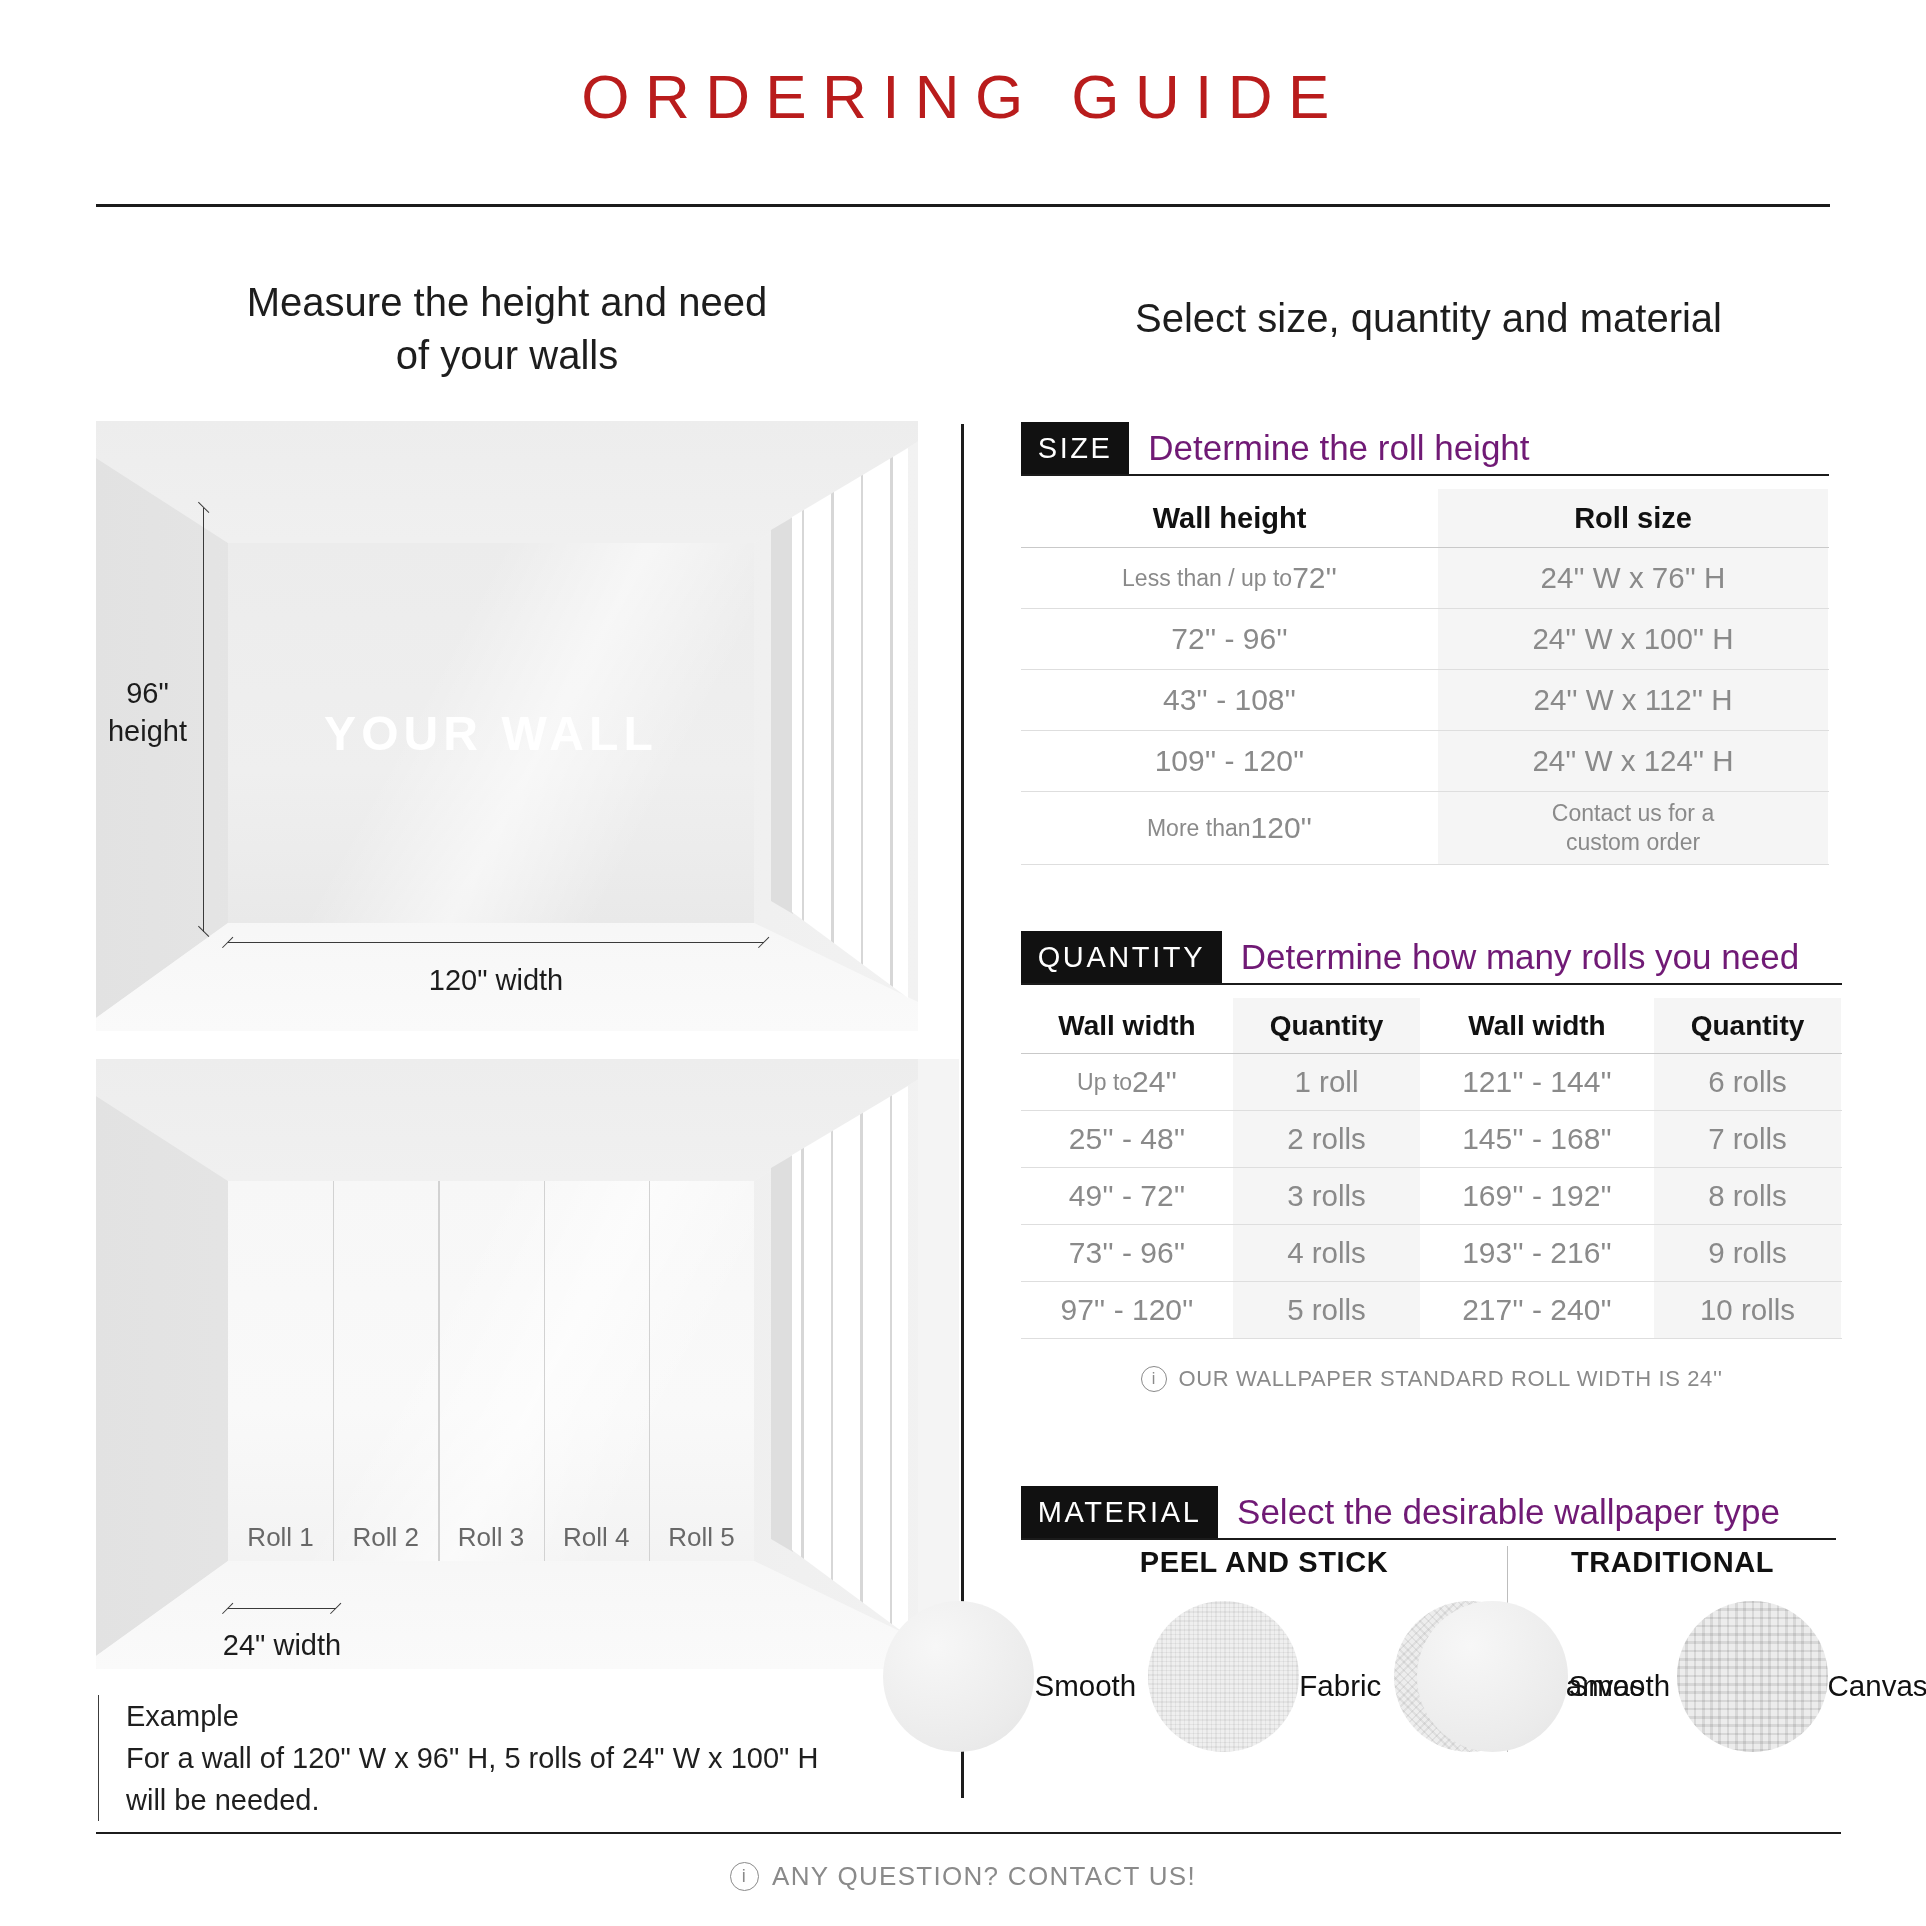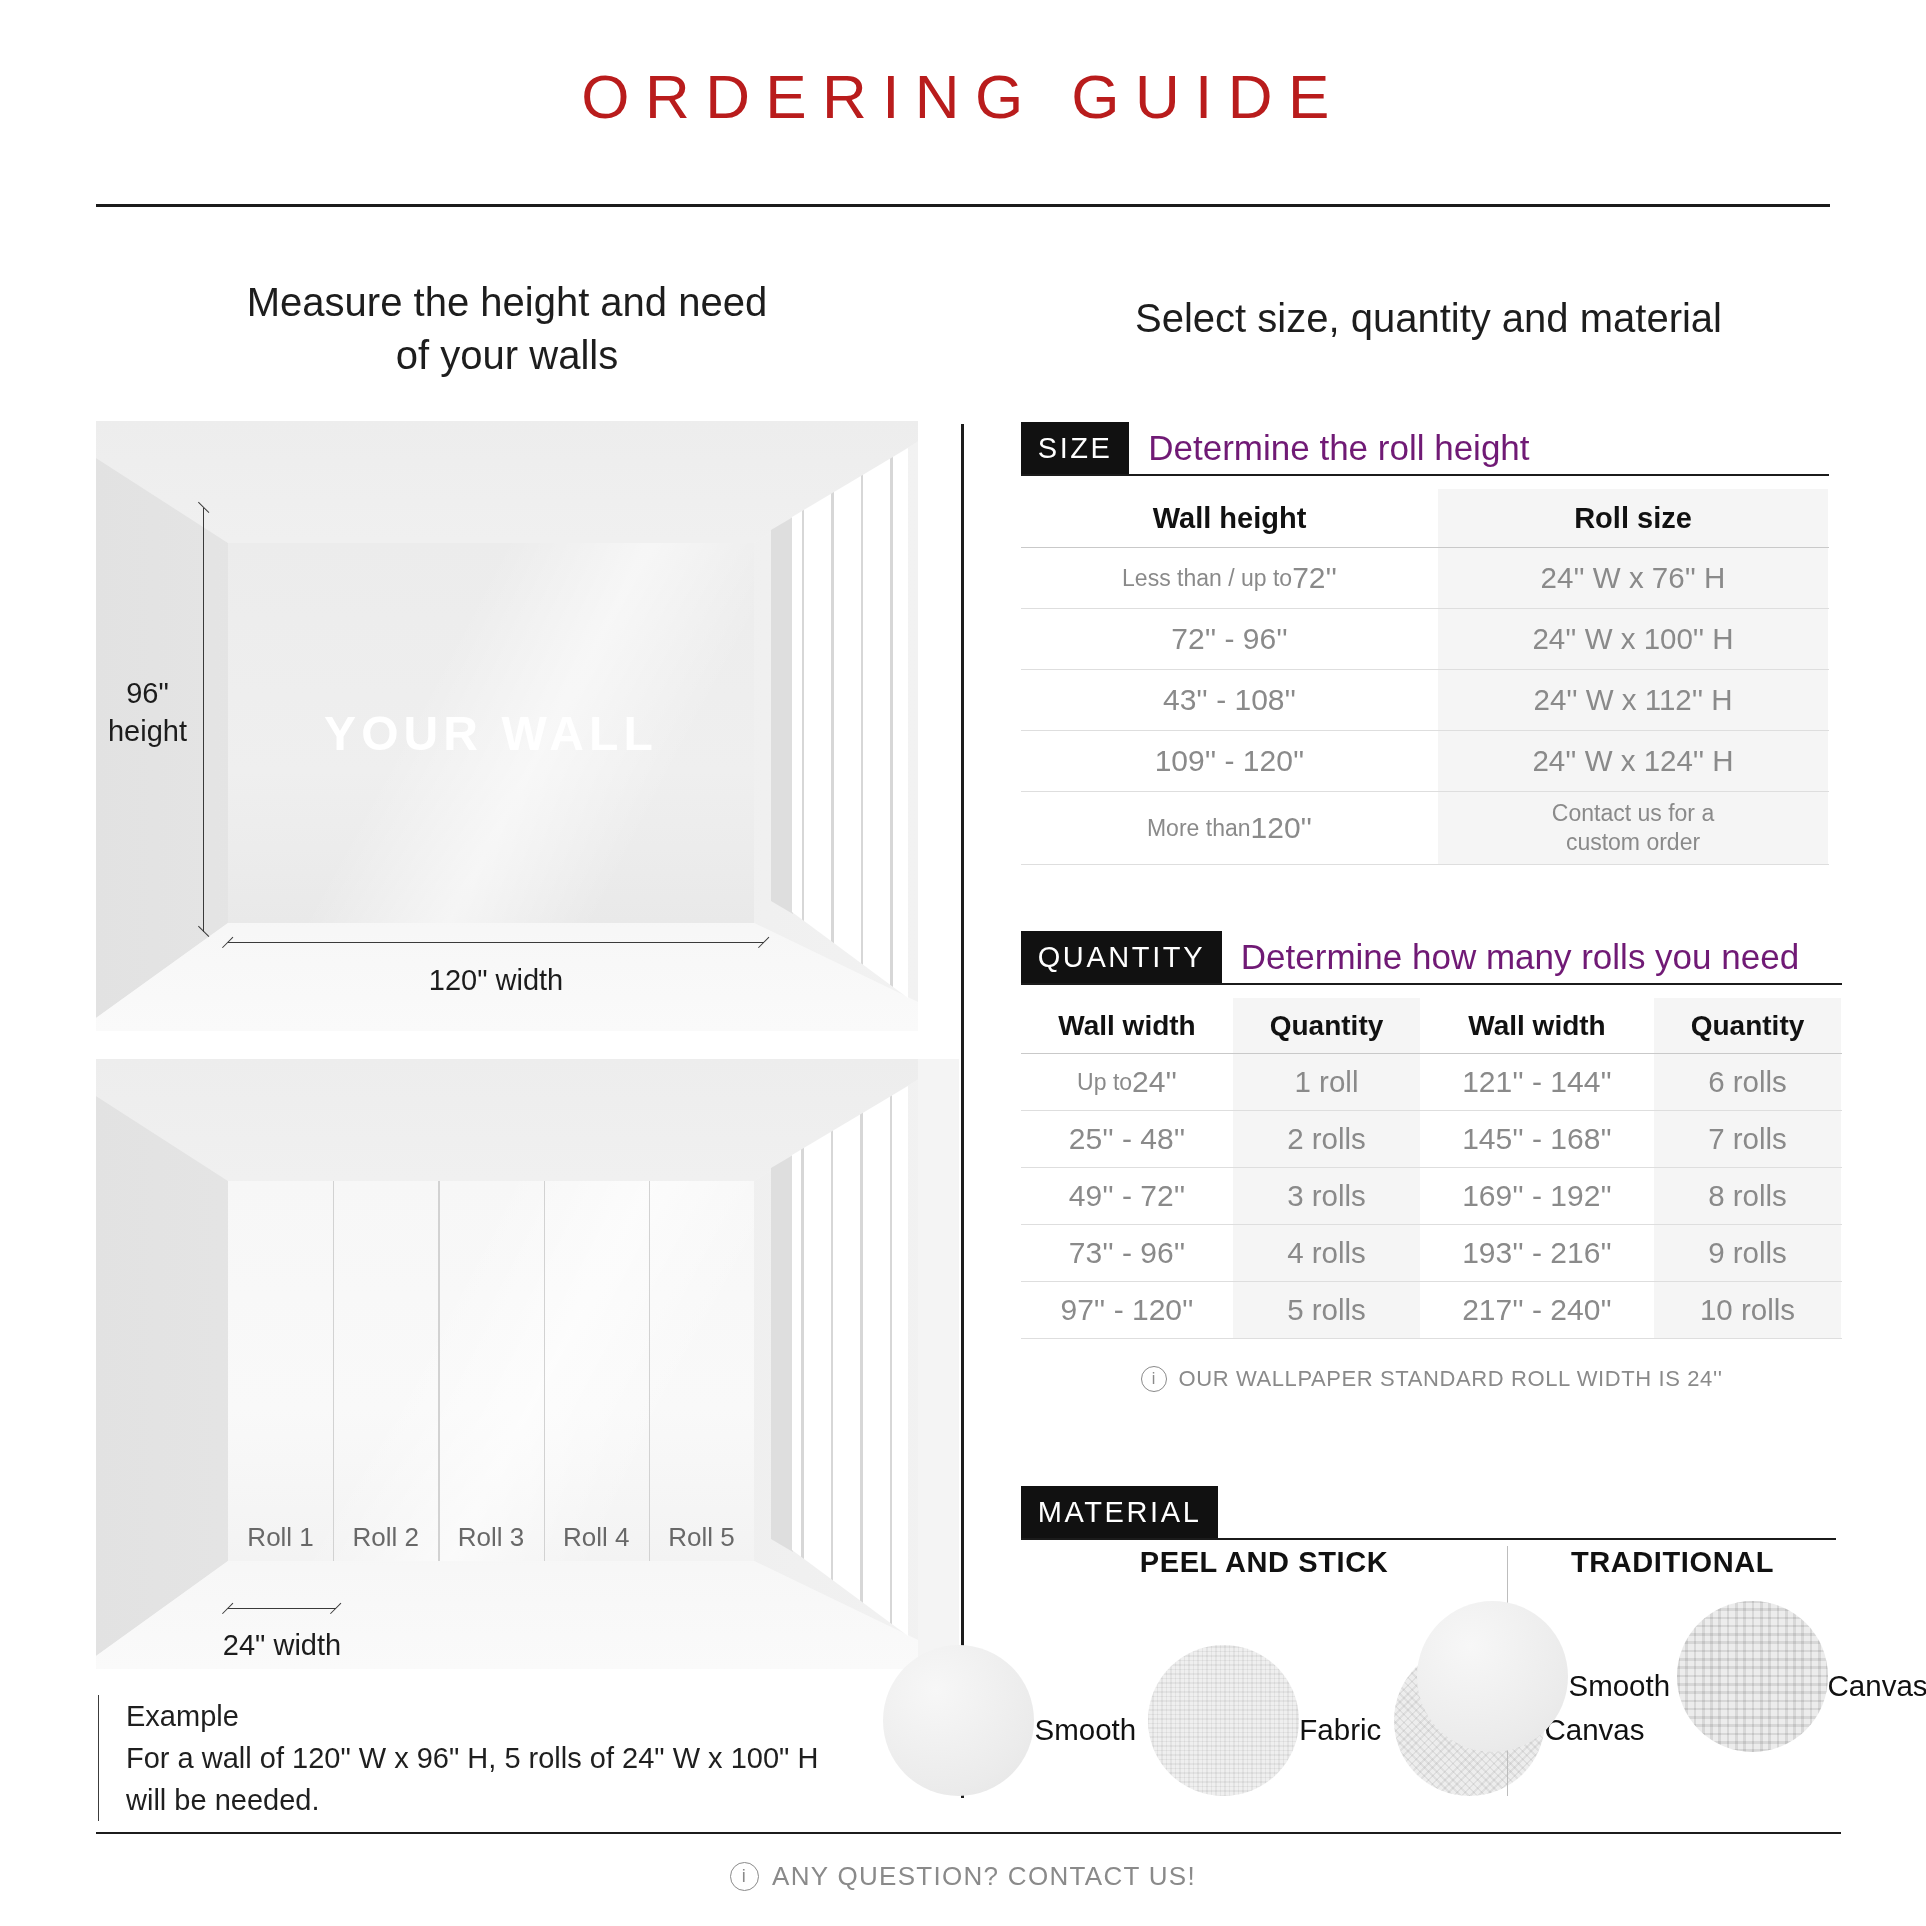--- a/index.html
+++ b/index.html
@@ -100,21 +100,21 @@
     color:var(--muted,#8a8a8a);}
 
   .info-icon{display:inline-flex;align-items:center;justify-content:center;
     border:1.9px solid #8a8a8a;border-radius:50%;color:#8a8a8a;flex:0 0 auto;}
   .info-icon.small{width:24.4px;height:24.4px;font-size:16px;}
   .info-icon.big{width:27px;height:27px;font-size:18px;}
 
   
   .mat-groups{position:absolute;left:1021px;top:1546px;width:815px;display:flex;}
   .mat-group{display:flex;flex-direction:column;align-items:center;}
-  .mat-group.g1{width:486px;gap:44px;}
+  .mat-group.g1{width:486px;}
   .mat-group.g2{width:329px;border-left:1.3px solid #bdbdbd;}
   .group-label{font-size:29px;font-weight:700;color:#111;letter-spacing:0.6px;margin-bottom:22px;}
   .swatch-row{display:flex;}
   .g1 .swatch-row{gap:12.2px;} .g2 .swatch-row{gap:6.4px;}
   .swatch{display:flex;flex-direction:row;align-items:center;}
   .circle{width:151px;height:151px;border-radius:50%;}
   .tex-smooth{background:radial-gradient(circle at 35% 30%,#f7f7f7,#ebebeb 70%,#e4e4e4);}
   .tex-fabric{background-color:#efefef;
     background-image:repeating-linear-gradient(90deg,rgba(0,0,0,.05) 0 1.3px,transparent 1.3px 4.5px),
                      repeating-linear-gradient(0deg,rgba(0,0,0,.05) 0 1.3px,transparent 1.3px 4.5px);}
@@ -322,20 +322,21 @@
 
   <div class="note-line">
     <span class="info-icon small">
         <span>i</span>
       </span>
     <span>OUR WALLPAPER STANDARD ROLL WIDTH IS 24''</span>
   </div>
 
   <div class="section-head" style="left:1021px;top:1486px;width:815px;">
     <span class="badge">MATERIAL</span>
+    <span class="section-title">Select the desirable wallpaper type</span>
   </div>
 
   <div class="mat-groups">
     <div class="mat-group g1">
       <div class="group-label">PEEL AND STICK</div>
       <div class="swatch-row">
         <div class="swatch">
           <div class="circle tex-smooth"></div>
           <div class="swatch-name">Smooth</div>
         </div>

